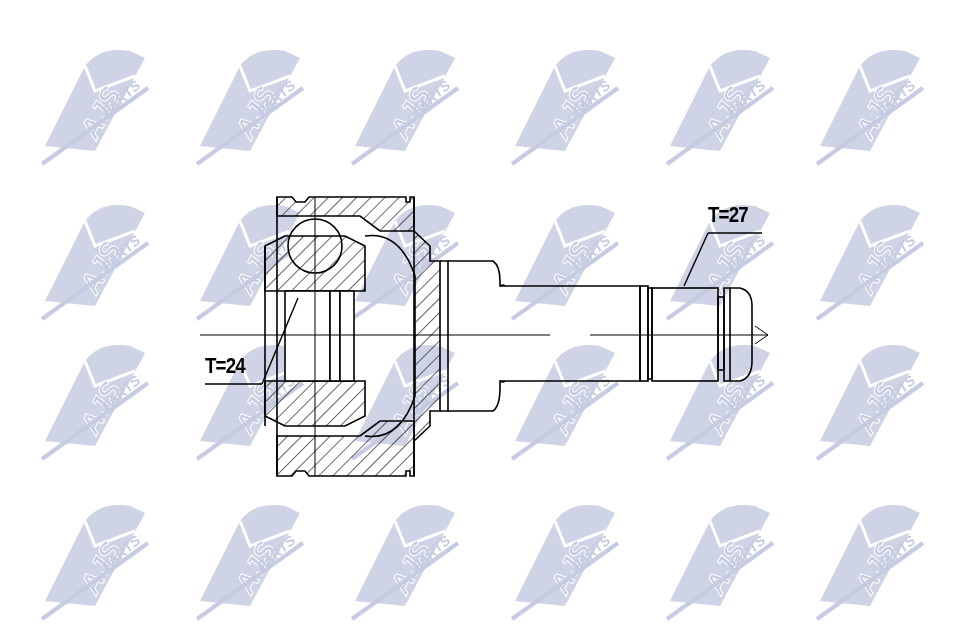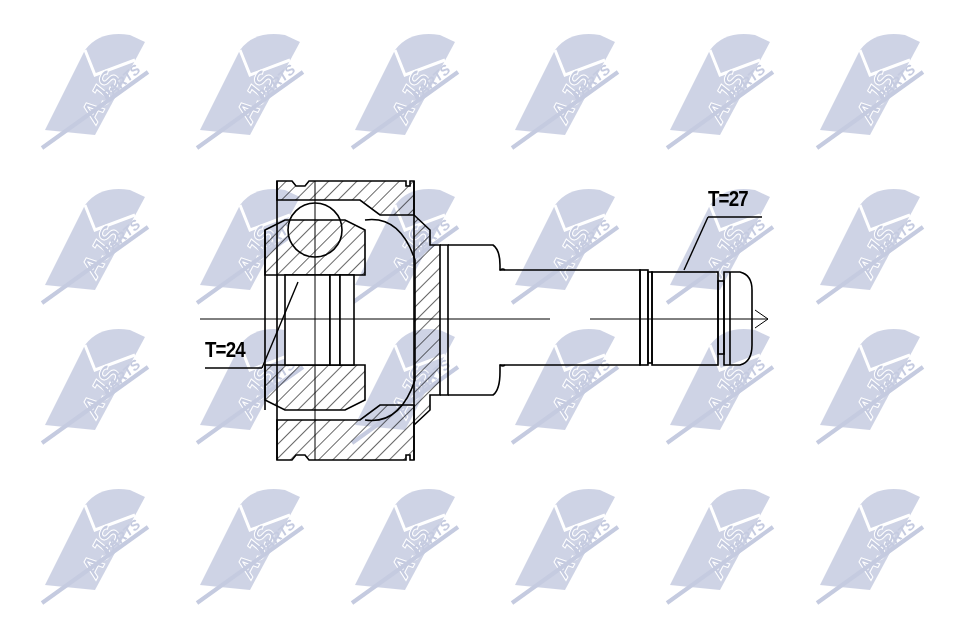--- a/index.html
+++ b/index.html
@@ -1,17 +1,17 @@
 <!DOCTYPE html>
 <html><head>
 <meta charset="utf-8">
 <style>
   html, body { margin:0; padding:0; background:#ffffff; }
   body { width:960px; height:640px; position:relative; overflow:hidden; font-family:"Liberation Sans", sans-serif; }
-  #stage { position:absolute; left:0; top:0; width:960px; height:620px; }
+  #stage { position:absolute; left:0; top:16px; width:960px; height:620px; }
   .label { position:absolute; font-family:"Liberation Sans", sans-serif; font-weight:bold; font-size:22px; color:#000; letter-spacing:-1px; transform:scaleX(0.85); transform-origin:left top; }
 </style>
 </head>
 <body>
 
 <div id="stage">
   <svg id="wm-layer" width="960" height="640" style="position:absolute;left:0;top:0;">
     <defs>
       <g id="wm">
         <path d="M-45,40 L-5,-40 Q10,-60 40,-55 L55,-48 L5,45 Z" fill="#c5cbe0" opacity="0.85"></path>

